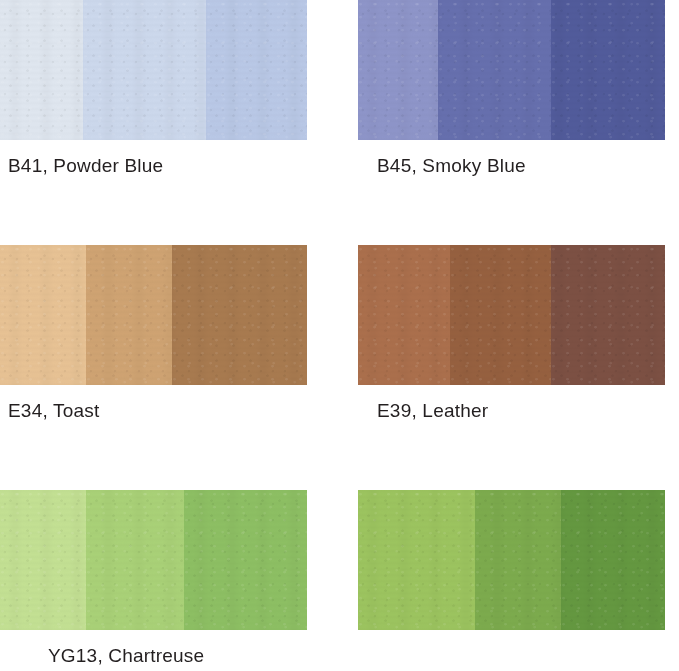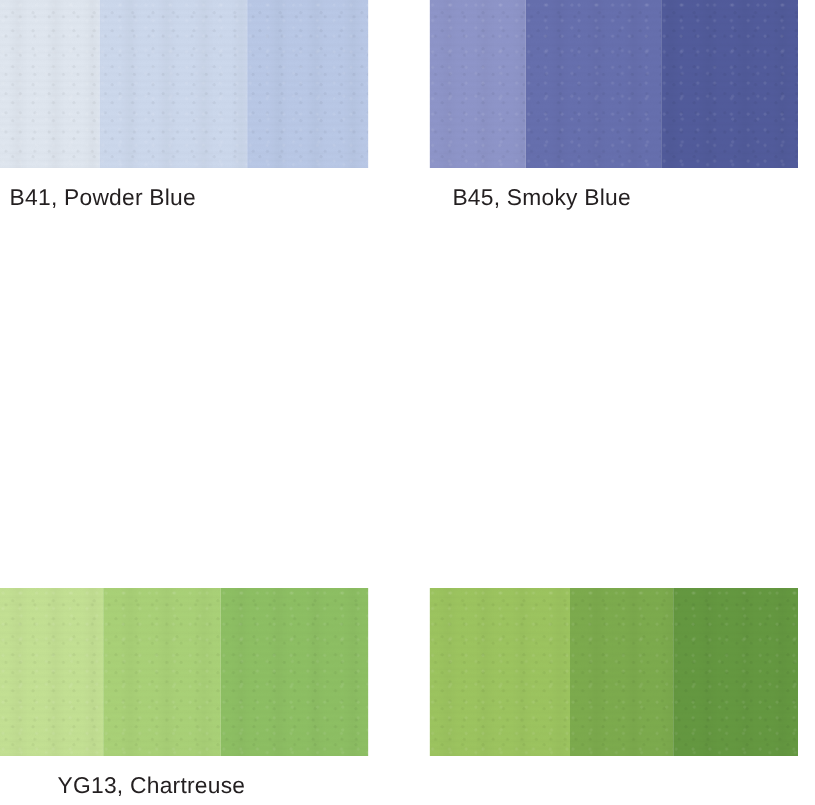--- a/index.html
+++ b/index.html
@@ -110,21 +110,37 @@
 
   <div class="swatch-cell col-right row-1">
     <div class="swatch-chip">
       <div class="swatch-band" style="background-color:#8e95c9; width:26%;"></div>
       <div class="swatch-band" style="background-color:#666fae; width:37%;"></div>
       <div class="swatch-band" style="background-color:#515b9b; width:37%;"></div>
     </div>
     <div class="swatch-label" style="color: rgb(35, 31, 32);">B45, Smoky Blue</div>
   </div>
 
+  <div class="swatch-cell col-left row-2">
+    <div class="swatch-chip">
+      <div class="swatch-band" style="background-color:#e7c294; width:28%;"></div>
+      <div class="swatch-band" style="background-color:#cfa372; width:28%;"></div>
+      <div class="swatch-band" style="background-color:#a87a4f; width:44%;"></div>
+    </div>
+    <div class="swatch-label" style="color: rgb(35, 31, 32);">E34, Toast</div>
+  </div>
 
+  <div class="swatch-cell col-right row-2">
+    <div class="swatch-chip">
+      <div class="swatch-band" style="background-color:#ab6f4c; width:30%;"></div>
+      <div class="swatch-band" style="background-color:#96603f; width:33%;"></div>
+      <div class="swatch-band" style="background-color:#7c5043; width:37%;"></div>
+    </div>
+    <div class="swatch-label" style="color: rgb(35, 31, 32);">E39, Leather</div>
+  </div>
 
   <div class="swatch-cell col-left row-3">
     <div class="swatch-chip">
       <div class="swatch-band" style="background-color:#c3e093; width:28%;"></div>
       <div class="swatch-band" style="background-color:#a9d177; width:32%;"></div>
       <div class="swatch-band" style="background-color:#8dbf63; width:40%;"></div>
     </div>
     <div class="swatch-label" style="color: rgb(35, 31, 32); margin-left: 40px;">YG13, Chartreuse</div>
   </div>
 

